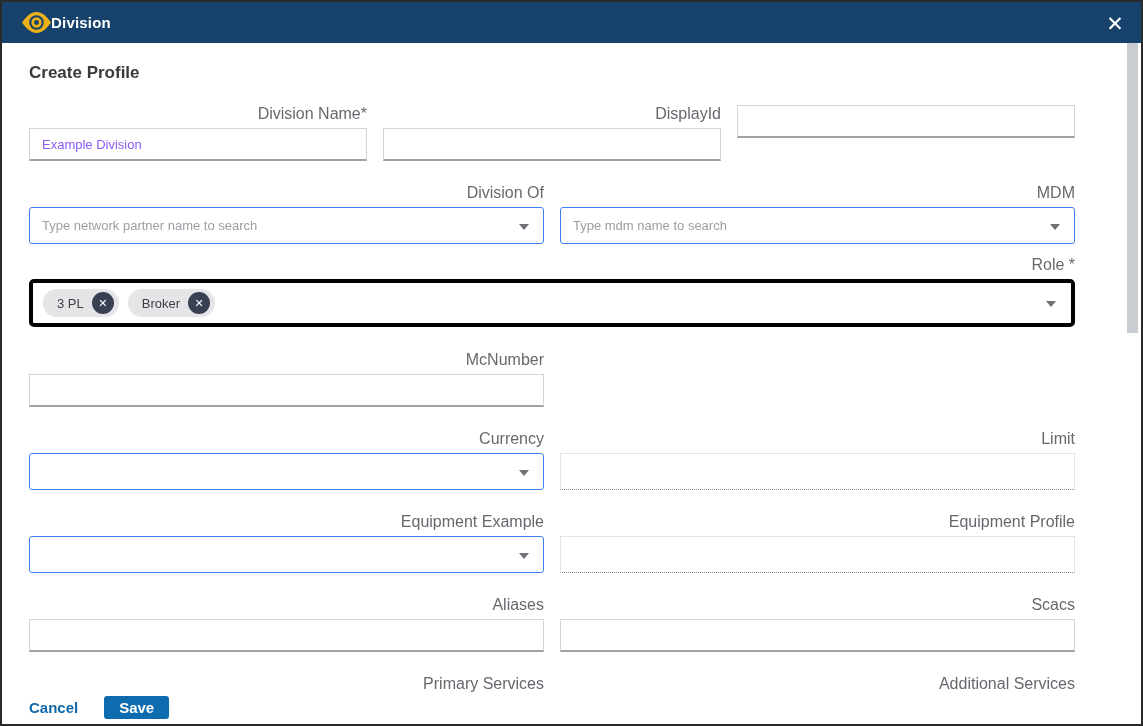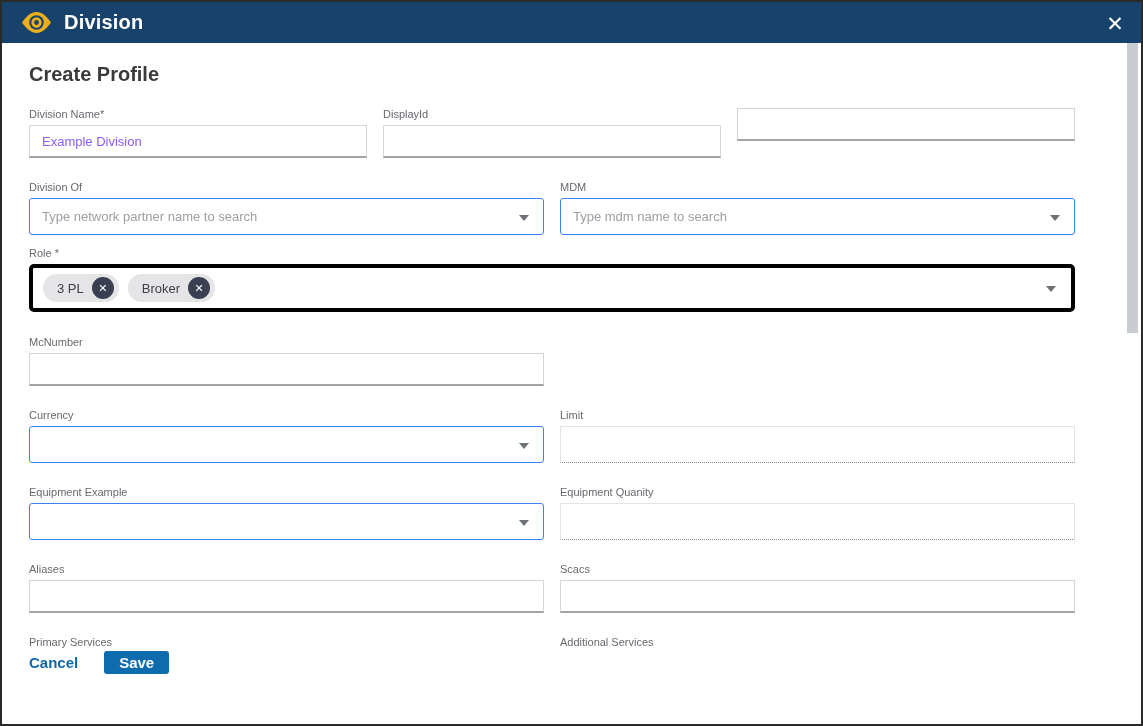--- a/index.html
+++ b/index.html
@@ -11,35 +11,35 @@
     position:relative;
     overflow:hidden;
   }
   
   .header {
     height:41px; background:#17426B; color:#fff;
     display:flex; align-items:center; padding:0 14px 0 20px;
     position:relative;
   }
   .logo { width:29px; height:21px; display:block; }
-  .header-title { font-size:20px; font-weight:700; margin-left:13px; letter-spacing:.2px; }
+  .header-title { font-size:15px; font-weight:700; letter-spacing:.2px; }
   .close-btn {
     position:absolute; right:14px; top:9px; width:24px; height:24px;
     color:#fff; font-size:21px; font-weight:300; line-height:23px; text-align:center;
     cursor:pointer; background:none; border:none; font-family:inherit;
   }
   
   .content { padding:20px 66px 0 27px; }
-  .page-title { font-size:20px; font-weight:700; color:#3a3a3c; margin-bottom:22px; }
+  .page-title { font-size:17px; font-weight:700; color:#3a3a3c; margin-bottom:22px; }
 
   .row { display:grid; gap:16px; }
   .cols3 { grid-template-columns:1fr 1fr 1fr; }
   .cols2 { grid-template-columns:1fr 1fr; }
 
-  .lbl { display:block; font-size:11px; color:#65696e; margin-bottom:5px; }
+  .lbl { display:block; font-size:16px; color:#65696e; margin-bottom:5px;text-align:right; }
 
   .inp {
     width:100%; height:33px; background:#fff;
     border:1px solid #d5d5d9; border-bottom:2px solid #a2a2a7;
     font-size:13px; color:#8b5cf6; padding:0 12px; outline:none;
     font-family:inherit; border-radius:0;
   }
   .inp::placeholder { color:#9ba0a5; }
 
   .combo { position:relative; }
@@ -181,21 +181,21 @@
 
   <div class="row cols2 m-std">
     <div class="field">
       <label class="lbl">Equipment Example</label>
       <div class="combo">
         <input class="inp select-box" value="" style="">
         <span class="caret"></span>
       </div>
     </div>
     <div class="field">
-      <label class="lbl">Equipment Quanity</label>
+      <label class="lbl">Equipment Profile</label>
       <input class="inp dotted" value="" style="">
     </div>
   </div>
 
   <div class="row cols2 m-std">
     <div class="field">
       <label class="lbl">Aliases</label>
       <input class="inp" value="" style="">
     </div>
     <div class="field">

